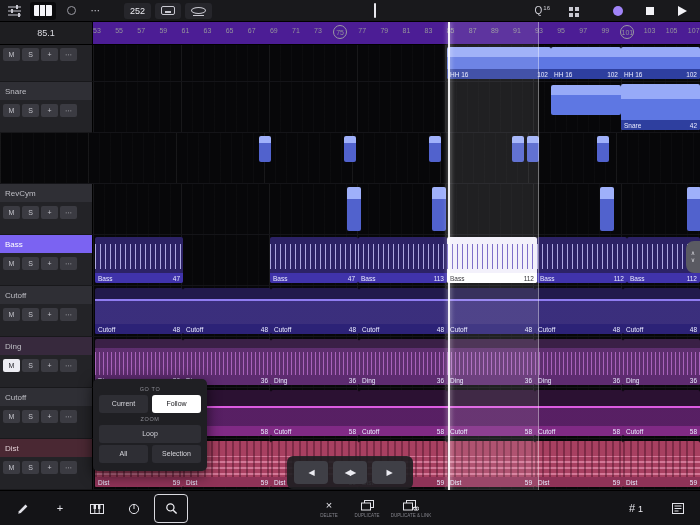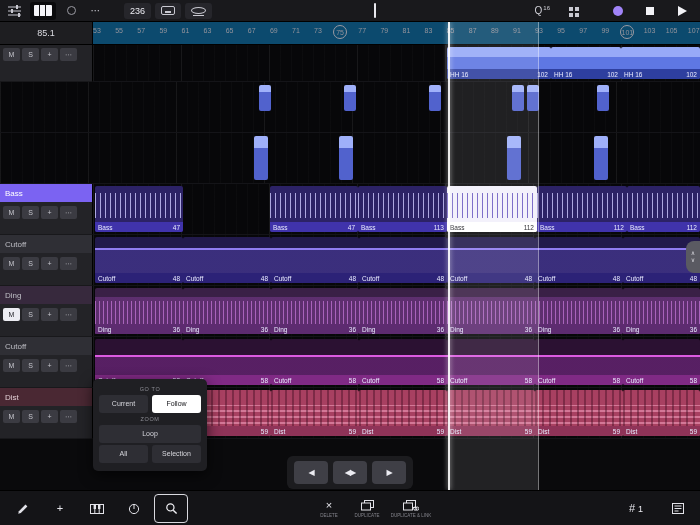--- a/index.html
+++ b/index.html
@@ -25,21 +25,21 @@
   .tb-right{position:absolute;right:8px;top:0;height:22px;display:flex;align-items:center;gap:12px;}
   .qdisp{color:#cfcfd6;font-size:10px;}
   .qdisp sup{font-size:6px;margin-left:1px;}
   .gridbtn{margin-right:14px;}
   .grid4{display:block;width:4px;height:4px;background:#c9c9d1;box-shadow:6px 0 0 #c9c9d1,0 6px 0 #c9c9d1,6px 6px 0 #c9c9d1;margin:0 3px 4px 0;}
   .rec{display:block;width:10px;height:10px;border-radius:50%;background:#a184f8;}
   .stopsq{display:block;width:8px;height:8px;background:#f2f2f6;}
   .tri{display:block;width:0;height:0;border-left:9px solid #f2f2f6;border-top:5.5px solid transparent;border-bottom:5.5px solid transparent;}
 
   
-  .ruler-row{position:absolute;top:22px;left:0;right:0;height:23px;display:flex;background:#0c4a6e;border-bottom:1px solid #000;}
+  .ruler-row{position:absolute;top:22px;left:0;right:0;height:23px;display:flex;background:#4c1d95;border-bottom:1px solid #000;}
   .pos{width:93px;min-width:93px;background:#1e1e21;color:#dcdce2;font-size:9px;display:flex;align-items:center;justify-content:center;border-right:1px solid #000;}
   .ruler{position:relative;flex:1;overflow:hidden;}
   .tick{position:absolute;top:5px;transform:translateX(-50%);font-size:7px;color:#93939b;}
   .tick.loopmark{top:3px;width:14px;height:14px;line-height:13px;text-align:center;border:1px solid #9a9aa2;border-radius:50%;}
 
   
   .tracks{position:absolute;top:45px;left:0;right:0;bottom:35px;overflow:hidden;}
   .track{display:flex;width:100%;}
   .panel{width:93px;min-width:93px;background:#232327;border-right:1px solid #000;border-bottom:1px solid #18181b;}
   .pname{height:19px;line-height:19px;font-size:8px;color:#bfbfc6;background:#2f2f35;padding:0 5px;border-bottom:1px solid #232327;white-space:nowrap;overflow:hidden;}
@@ -125,21 +125,21 @@
       </div>
       <div class="tbtn keysbox">
         <span class="keys"></span>
       </div>
       <div class="tbtn">
         <span class="ring"></span>
       </div>
       <div class="tbtn moretxt">⋯</div>
     </div>
     <div class="tb-center">
-      <div class="tb-box tempo">236</div>
+      <div class="tb-box tempo">252</div>
       <div class="tb-box">
         <span class="scr"></span>
       </div>
       <div class="tb-box">
         <span class="loopoval"></span>
       </div>
     </div>
     <div class="tb-divider"></div>
     <div class="tb-right">
       <div class="qdisp"><span>Q</span><sup>16</sup></div>
@@ -220,20 +220,43 @@
           <div class="clip c-drum" style="left: 528px; width: 79px;">
             <div class="cbody"></div>
             <div class="clab">
               <span>HH 16</span>
               <span>102</span>
             </div>
           </div>
         </div>
       </div>
       <div class="track" style="height: 51px;">
+        <div class="panel">
+          <div class="pname">Snare</div>
+          <div class="pbtns">
+            <div class="pbtn">M</div>
+            <div class="pbtn">S</div>
+            <div class="pbtn">+</div>
+            <div class="pbtn">⋯</div>
+          </div>
+        </div>
+        <div class="lane">
+          <div class="clip c-drum" style="left: 458px; width: 70px; height: 30px; bottom: auto; top: 3px;">
+            <div class="cbody"></div>
+          </div>
+          <div class="clip c-drum" style="left: 528px; width: 79px;">
+            <div class="cbody"></div>
+            <div class="clab">
+              <span>Snare</span>
+              <span>42</span>
+            </div>
+          </div>
+        </div>
+      </div>
+      <div class="track" style="height: 51px;">
         <div class="lane">
           <div class="clip c-cym" style="left: 259px; width: 12px;">
             <div class="cbody"></div>
           </div>
           <div class="clip c-cym" style="left: 344px; width: 12px;">
             <div class="cbody"></div>
           </div>
           <div class="clip c-cym" style="left: 429px; width: 12px;">
             <div class="cbody"></div>
           </div>
@@ -242,20 +265,29 @@
           </div>
           <div class="clip c-cym" style="left: 527px; width: 12px;">
             <div class="cbody"></div>
           </div>
           <div class="clip c-cym" style="left: 597px; width: 12px;">
             <div class="cbody"></div>
           </div>
         </div>
       </div>
       <div class="track" style="height: 51px;">
+        <div class="panel">
+          <div class="pname">RevCym</div>
+          <div class="pbtns">
+            <div class="pbtn">M</div>
+            <div class="pbtn">S</div>
+            <div class="pbtn">+</div>
+            <div class="pbtn">⋯</div>
+          </div>
+        </div>
         <div class="lane">
           <div class="clip c-cym tall" style="left: 254px; width: 14px;">
             <div class="cbody"></div>
           </div>
           <div class="clip c-cym tall" style="left: 339px; width: 14px;">
             <div class="cbody"></div>
           </div>
           <div class="clip c-cym tall" style="left: 507px; width: 14px;">
             <div class="cbody"></div>
           </div>

